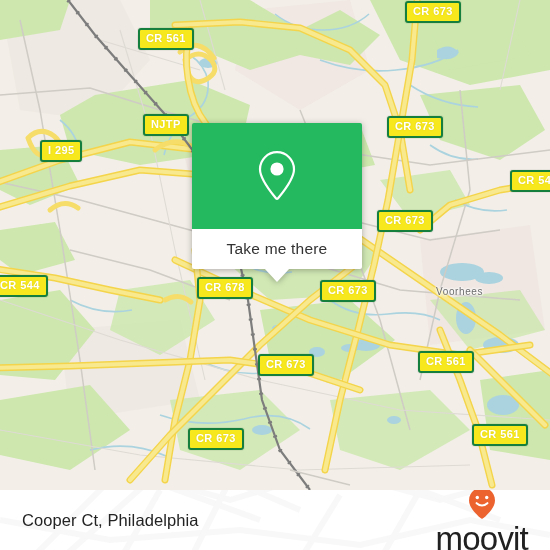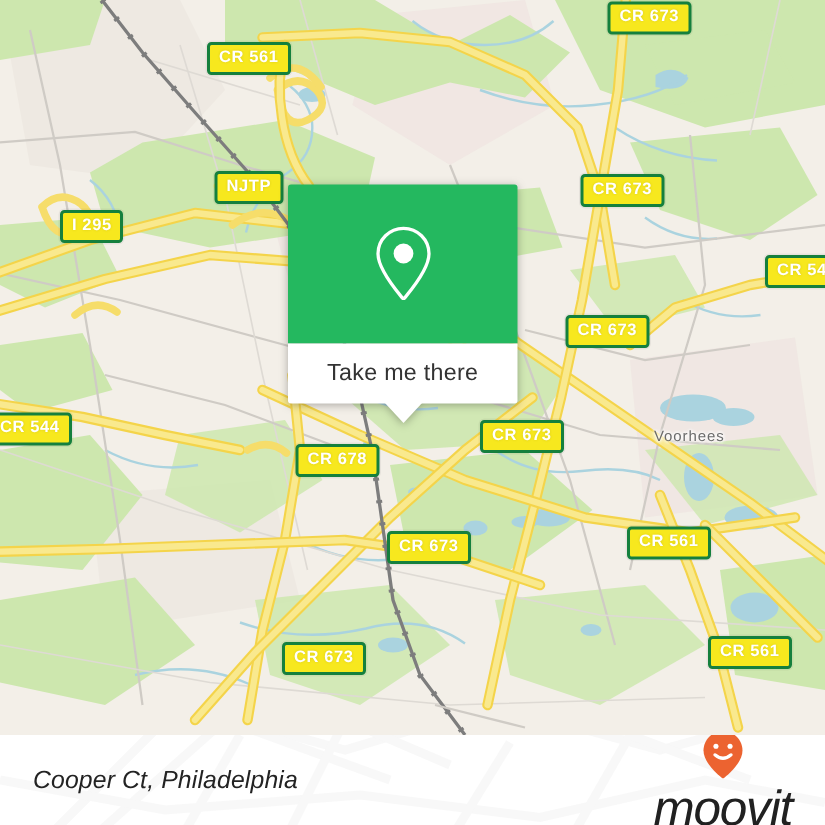--- a/index.html
+++ b/index.html
@@ -44,21 +44,21 @@
     font-size: 10px;
     letter-spacing: .6px;
     white-space: nowrap;
     text-shadow: 0 0 3px #fff, 0 0 3px #fff, 0 0 3px #fff, 0 0 2px #fff;
   }
 
   
   #popup {
     position: absolute;
     left: 192px; top: 123px;
-    width: 153px;
+    width: 170px;
     filter: drop-shadow(0 1px 3px rgba(0,0,0,.30));
   }
   #popup-top {
     background: #24b85f;
     height: 106px;
     border-radius: 2px 2px 0 0;
     display: flex; align-items: center; justify-content: center;
   }
   #popup-pin { width: 46px; height: 54px; display: block; }
   #popup-bottom {
@@ -103,21 +103,20 @@
 
   
   #footer {
     position: absolute;
     left: 0; top: 490px;
     width: 550px; height: 60px;
     background: #ffffff;
     display: flex; align-items: center; justify-content: space-between;
     padding: 0 22px 0 22px;
     overflow: hidden;
-    font-style: italic;
   }
   #footer-ghost {
     position: absolute; left: 0; top: -490px;
     width: 550px; height: 550px;
     opacity: .055;
     pointer-events: none;
   }
   #footer-address {
     position: relative;
     font-size: 16.5px;
@@ -296,21 +295,21 @@
 
     <div class="shield" style="left:138px;top:28px;">CR 561</div>
     <div class="shield" style="left:405px;top:1px;">CR 673</div>
     <div class="shield" style="left:143px;top:114px;">NJTP</div>
     <div class="shield" style="left:387px;top:116px;">CR 673</div>
     <div class="shield" style="left:40px;top:140px;">I 295</div>
     <div class="shield" style="left:510px;top:170px;">CR 544</div>
     <div class="shield" style="left:377px;top:210px;">CR 673</div>
     <div class="shield" style="left:-8px;top:275px;">CR 544</div>
     <div class="shield" style="left:320px;top:280px;">CR 673</div>
-    <div class="shield" style="left:197px;top:296px;">CR 678</div>
+    <div class="shield" style="left:197px;top:277px;">CR 678</div>
     <div class="shield" style="left:258px;top:354px;">CR 673</div>
     <div class="shield" style="left:418px;top:351px;">CR 561</div>
     <div class="shield" style="left:188px;top:428px;">CR 673</div>
     <div class="shield" style="left:472px;top:424px;">CR 561</div>
 
     <div class="place-label" style="left:436px;top:286px;">Voorhees</div>
 
     <div id="popup">
       <div id="popup-top">
         <svg id="popup-pin" viewBox="0 0 46 54">

